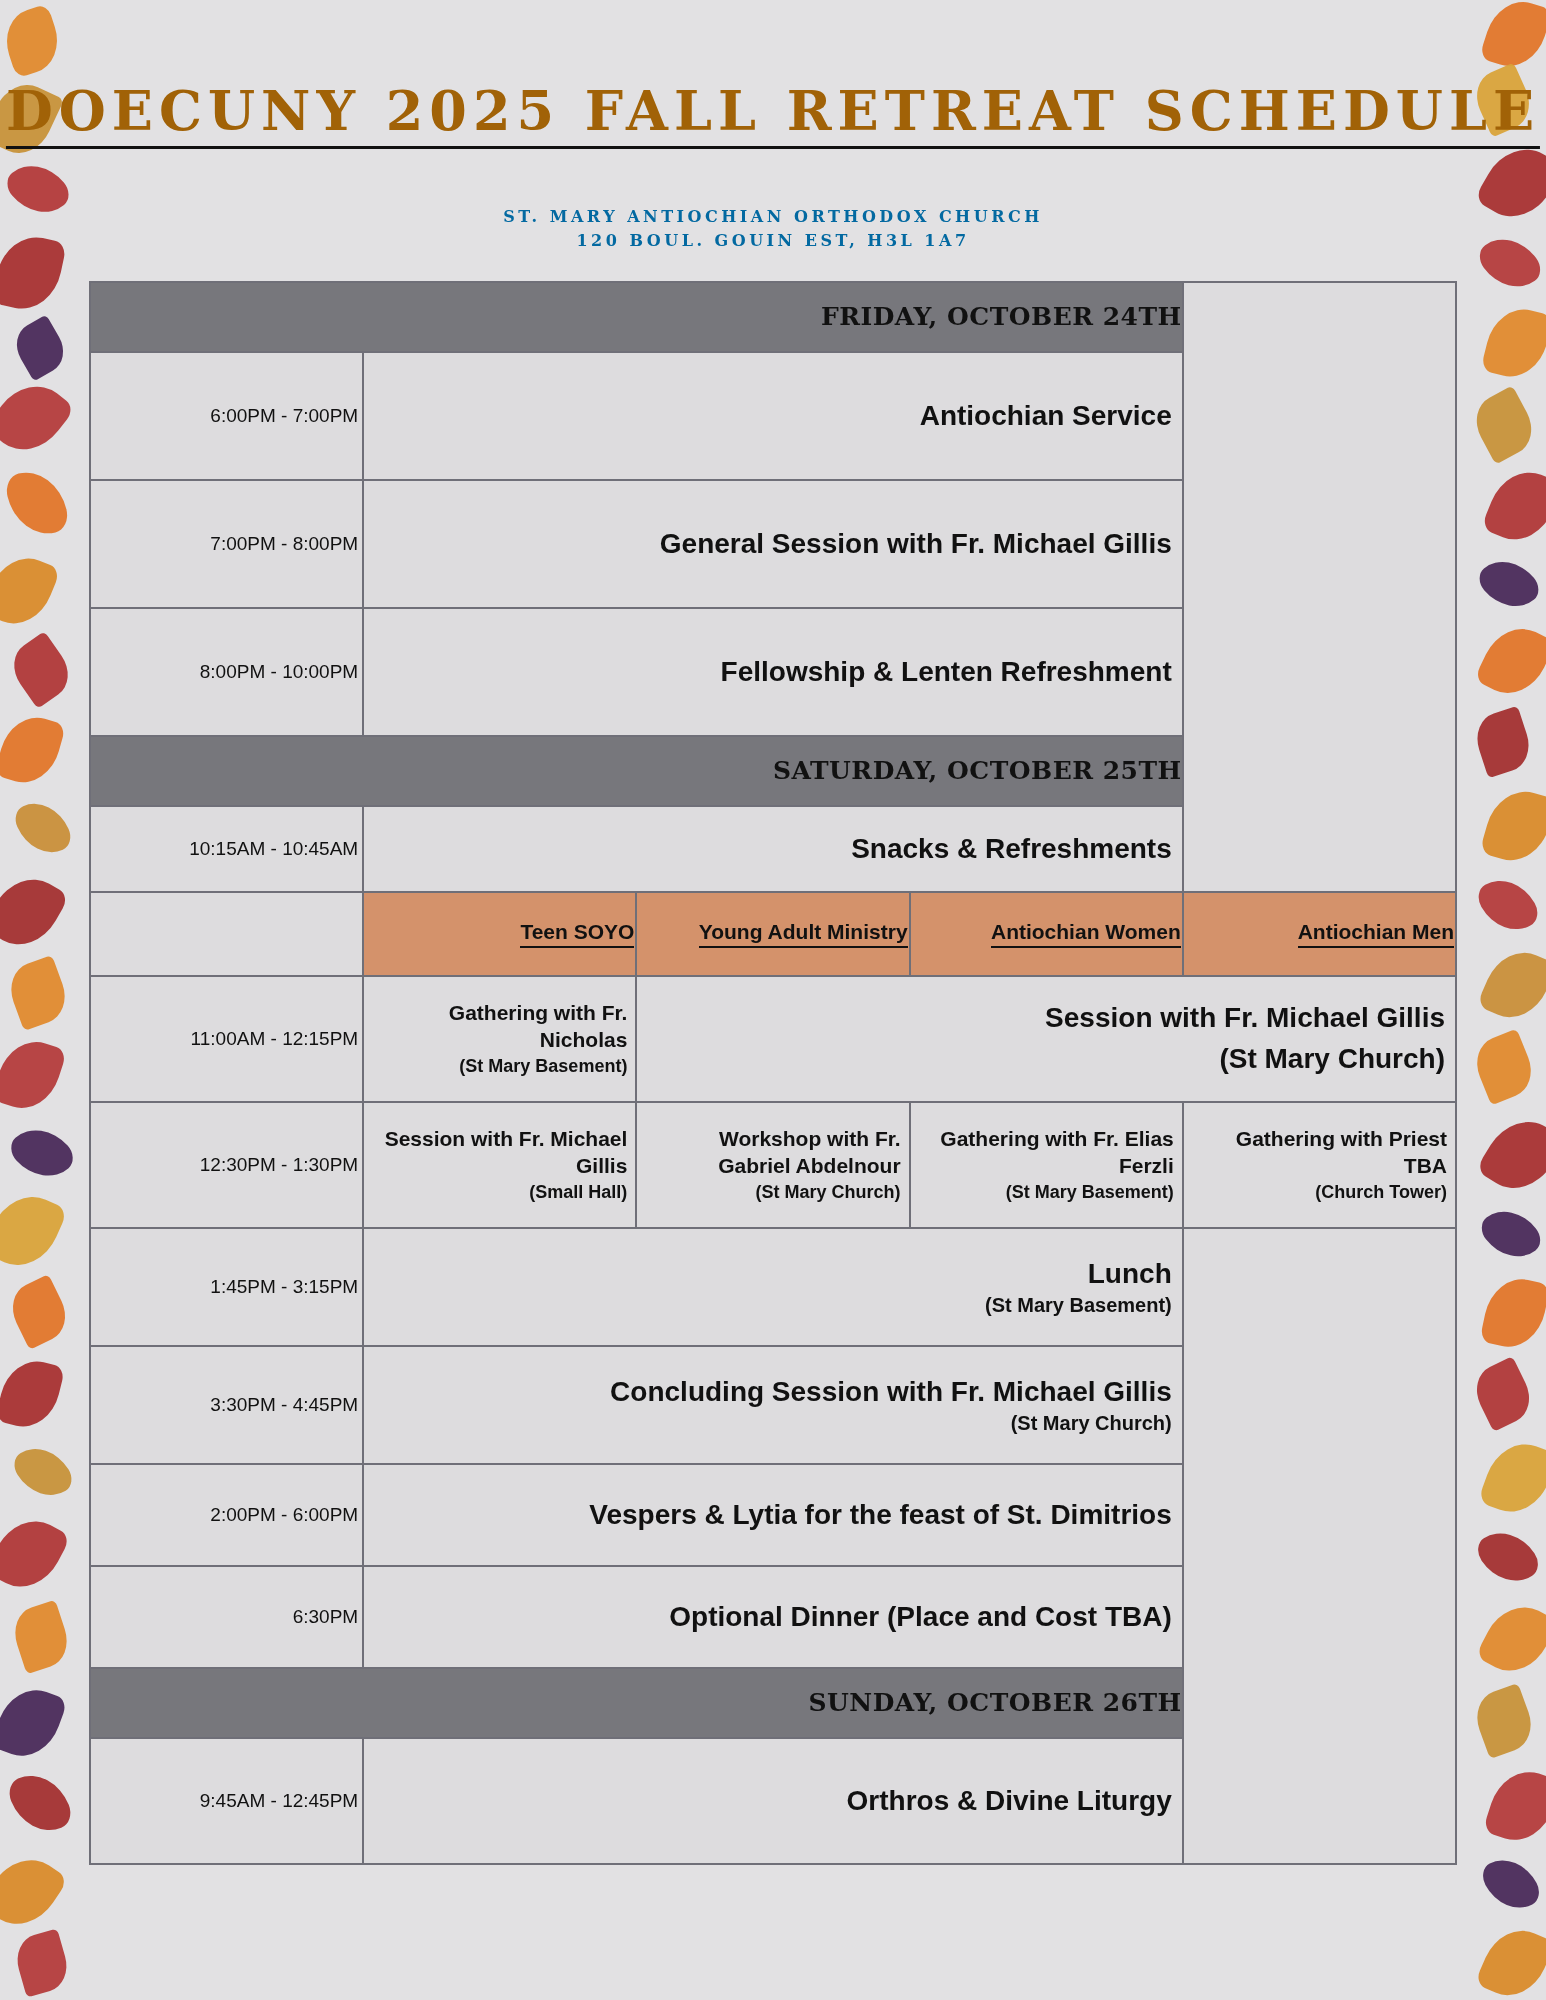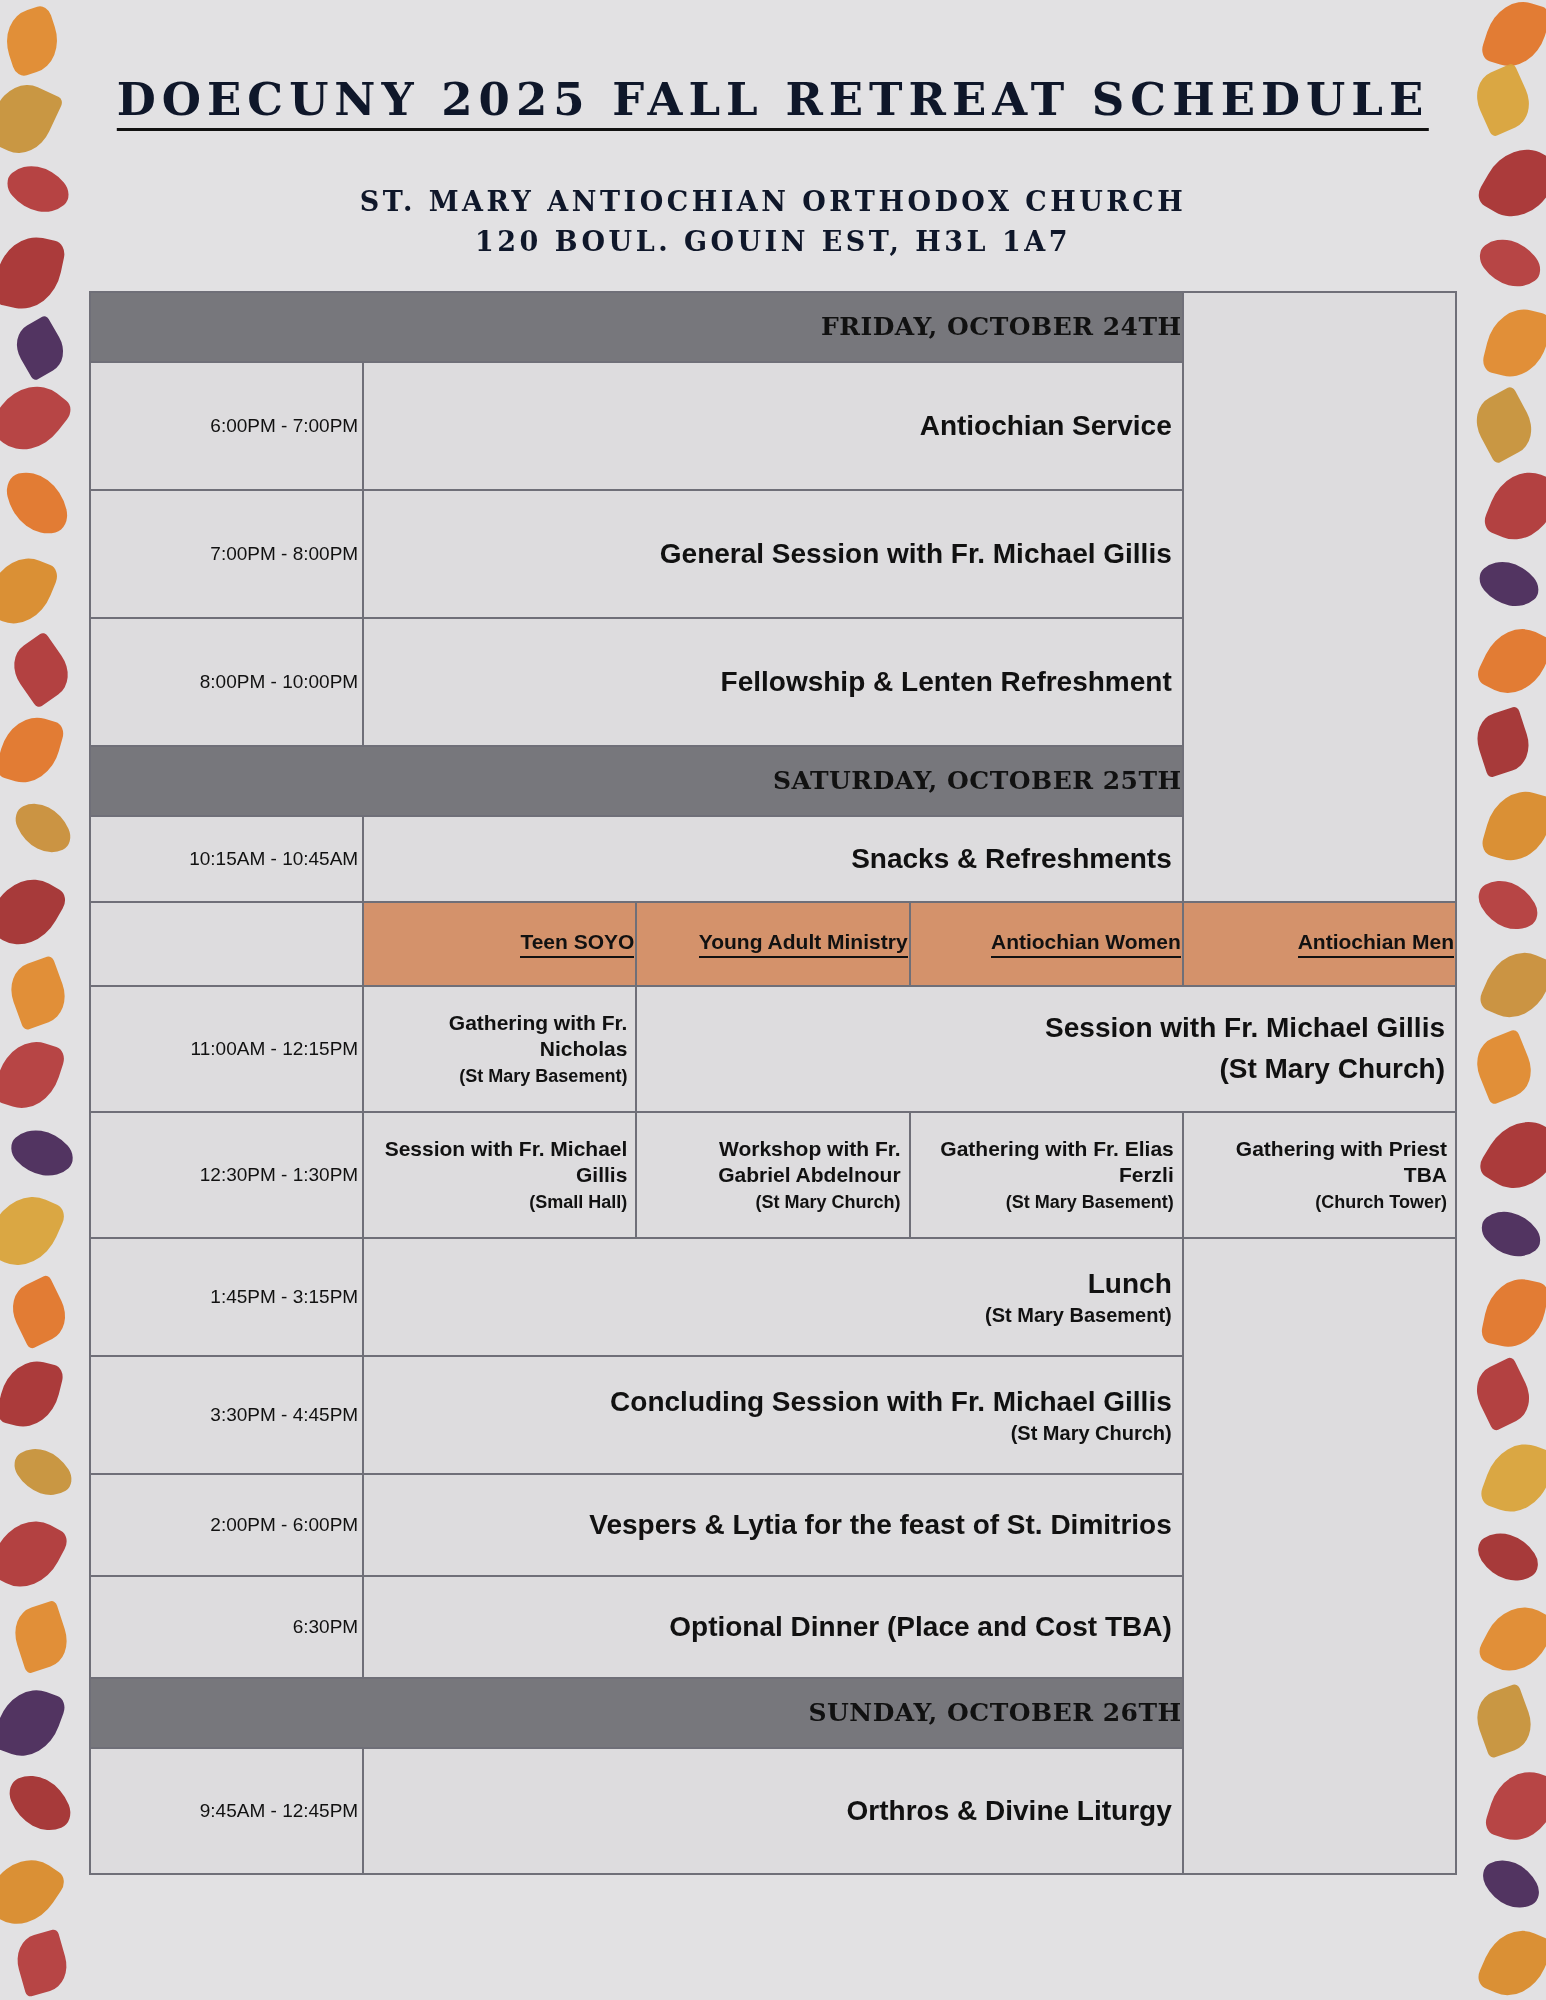--- a/index.html
+++ b/index.html
@@ -40,40 +40,40 @@
     z-index: 2;
     padding: 0 86px;
     box-sizing: border-box;
     width: 1546px;
   }
 
   .title {
     text-align: center;
     font-family: "DejaVu Serif", serif;
     font-weight: bold;
-    font-size: 45px;
+    font-size: 54px;
     letter-spacing: 6px;
-    color: #0f172a;
+    color: #a16207;
     padding-top: 42px;
     border-bottom: 3px solid #111;
     display: inline-block;
     margin-left: 50%;
     transform: translateX(-50%);
     white-space: nowrap;
     line-height: 1.25;
   }
   .title-wrap { text-align: center; }
 
   .subtitle {
     text-align: center;
     font-family: "DejaVu Serif", serif;
     font-weight: bold;
-    font-size: 27px;
+    font-size: 16px;
     letter-spacing: 3.5px;
-    color: #0f172a;
+    color: #0369a1;
     margin-top: 20px;
     line-height: 1.5;
   }
   .subtitle .line2 { display: block; }
 
   table.schedule {
     width: 1368px;
     margin: 28px auto 0 auto;
     border-collapse: collapse;
     table-layout: fixed;

